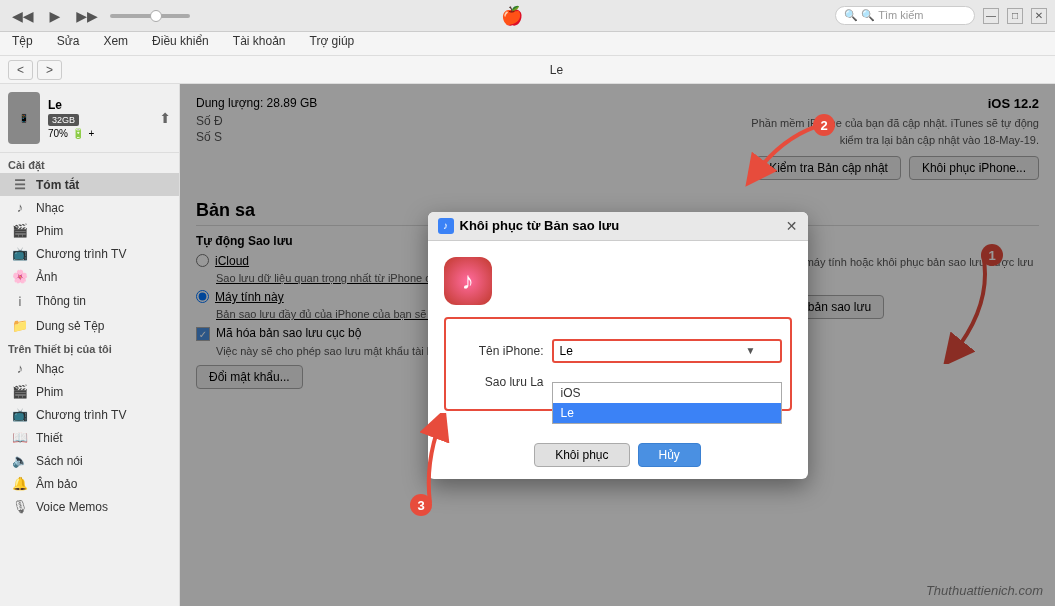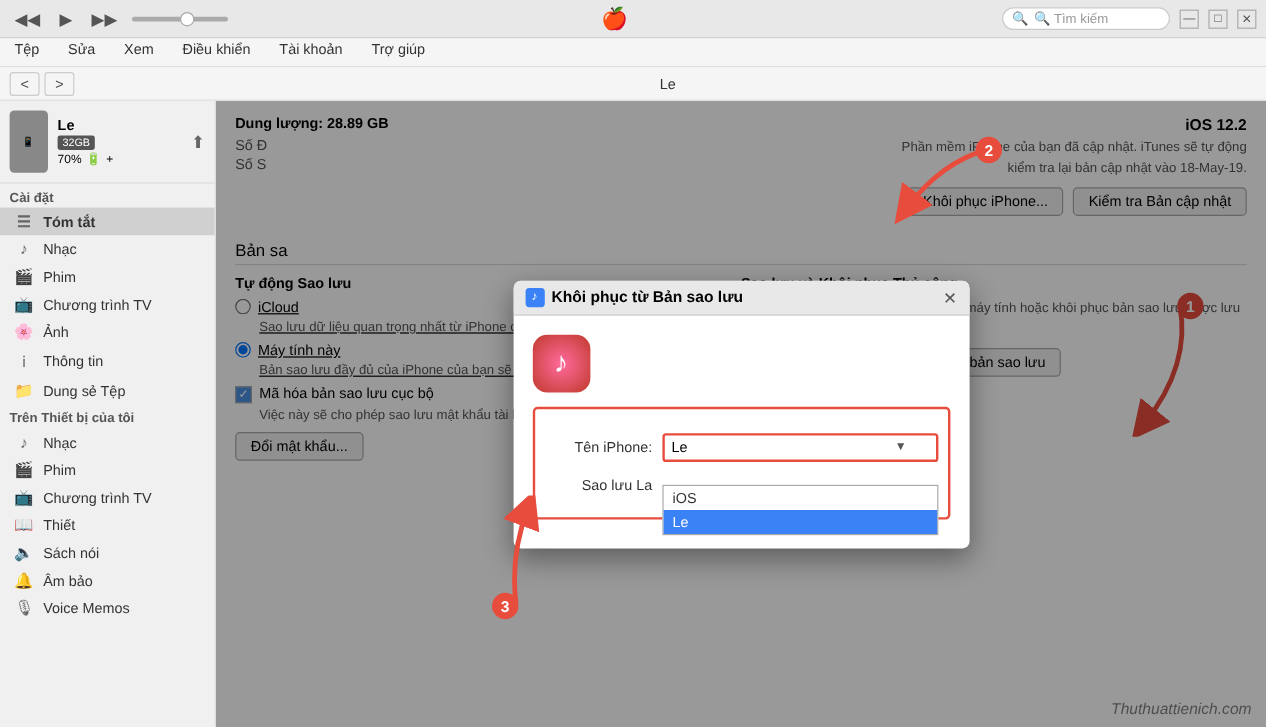--- a/index.html
+++ b/index.html
@@ -80,21 +80,21 @@
       cursor: pointer;
       font-size: 12px;
       color: #333;
     }
     .sidebar-item.active { background: #d0d0d0; font-weight: bold; }
     .sidebar-icon { font-size: 13px; color: #666; width: 16px; text-align: center; }
 
     
     .content { flex: 1; background: white; overflow: auto; position: relative; padding: 12px 16px; }
 
-    .section-title { font-size: 14px; font-weight: normal; margin: 12px 0 8px 0; border-bottom: 1px solid #ddd; padding-bottom: 4px; }
+    .section-title { font-size: 18px; font-weight: bold; margin: 12px 0 8px 0; border-bottom: 1px solid #ddd; padding-bottom: 4px; }
     .two-col { display: flex; }
     .col { flex: 1; }
     .btn-row { display: flex; gap: 8px; margin: 8px 0; }
     .btn { background: #f0f0f0; border: 1px solid #aaa; border-radius: 4px; padding: 4px 12px; font-size: 12px; cursor: pointer; }
     .radio-group { margin: 6px 0; text-decoration: underline; }
     .radio-item { display: flex; align-items: flex-start; gap: 6px; margin: 4px 0; font-size: 12px; }
     .checkbox-item { display: flex; align-items: flex-start; gap: 6px; margin: 4px 0; font-size: 12px; }
     .check-box { width: 14px; height: 14px; border: 1px solid #aaa; background: #4a90e2; display: flex; align-items: center; justify-content: center; color: white; font-size: 10px; flex-shrink: 0; margin-top: 1px; }
     .watermark { position: absolute; bottom: 8px; right: 12px; font-size: 13px; color: rgba(0,0,0,0.5); font-style: italic; }
 
@@ -272,34 +272,34 @@
     </div>
     <div class="sidebar-item">
       <span class="sidebar-icon">🎙</span>
       <span>Voice Memos</span>
     </div>
   </div>
 
   <div class="content">
     <div style="display:flex;justify-content:space-between;align-items:flex-start;margin-bottom:8px;">
       <div>
-        <div style="font-size:12px;font-weight:bold;margin-bottom:4px;">Dung lượng: 28.89 GB</div>
+        <div style="font-size:12px;font-weight:normal;margin-bottom:4px;">Dung lượng: 28.89 GB</div>
         <div style="font-size:12px;color:#555;margin-bottom:2px;">
           <span>Số Đ</span>
         </div>
         <div style="font-size:12px;color:#555;">
           <span>Số S</span>
         </div>
       </div>
       <div style="text-align:right;">
         <div style="font-size:13px;font-weight:bold;">iOS 12.2</div>
         <div style="font-size:11px;color:#555;max-width:300px;line-height:1.5;margin:4px 0;">Phần mềm iPhone của bạn đã cập nhật. iTunes sẽ tự động<br>kiểm tra lại bản cập nhật vào 18-May-19.</div>
         <div class="btn-row" style="justify-content:flex-end;">
+          <button class="btn">Kiểm tra Bản cập nhật</button>
           <button class="btn">Khôi phục iPhone...</button>
-          <button class="btn">Kiểm tra Bản cập nhật</button>
         </div>
       </div>
     </div>
 
     <div class="section-title">Bản sa</div>
 
     <div class="two-col">
       <div class="col">
         <div style="font-weight:bold;margin-bottom:6px;">Tự động Sao lưu</div>
         <div class="radio-group">
@@ -403,16 +403,20 @@
               <span class="form-label">Sao lưu La</span>
               <div class="dropdown-container">
                 <div class="dropdown-list">
                   <div class="dropdown-option">iOS</div>
                   <div class="dropdown-option selected">Le</div>
                 </div>
               </div>
             </div>
           </div>
         </div>
+        <div class="dialog-buttons">
+          <button class="btn-restore">Khôi phục</button>
+          <button class="btn-cancel">Hủy</button>
+        </div>
       </div>
     </div>
   </div>
 </div>
 
 </body></html>

